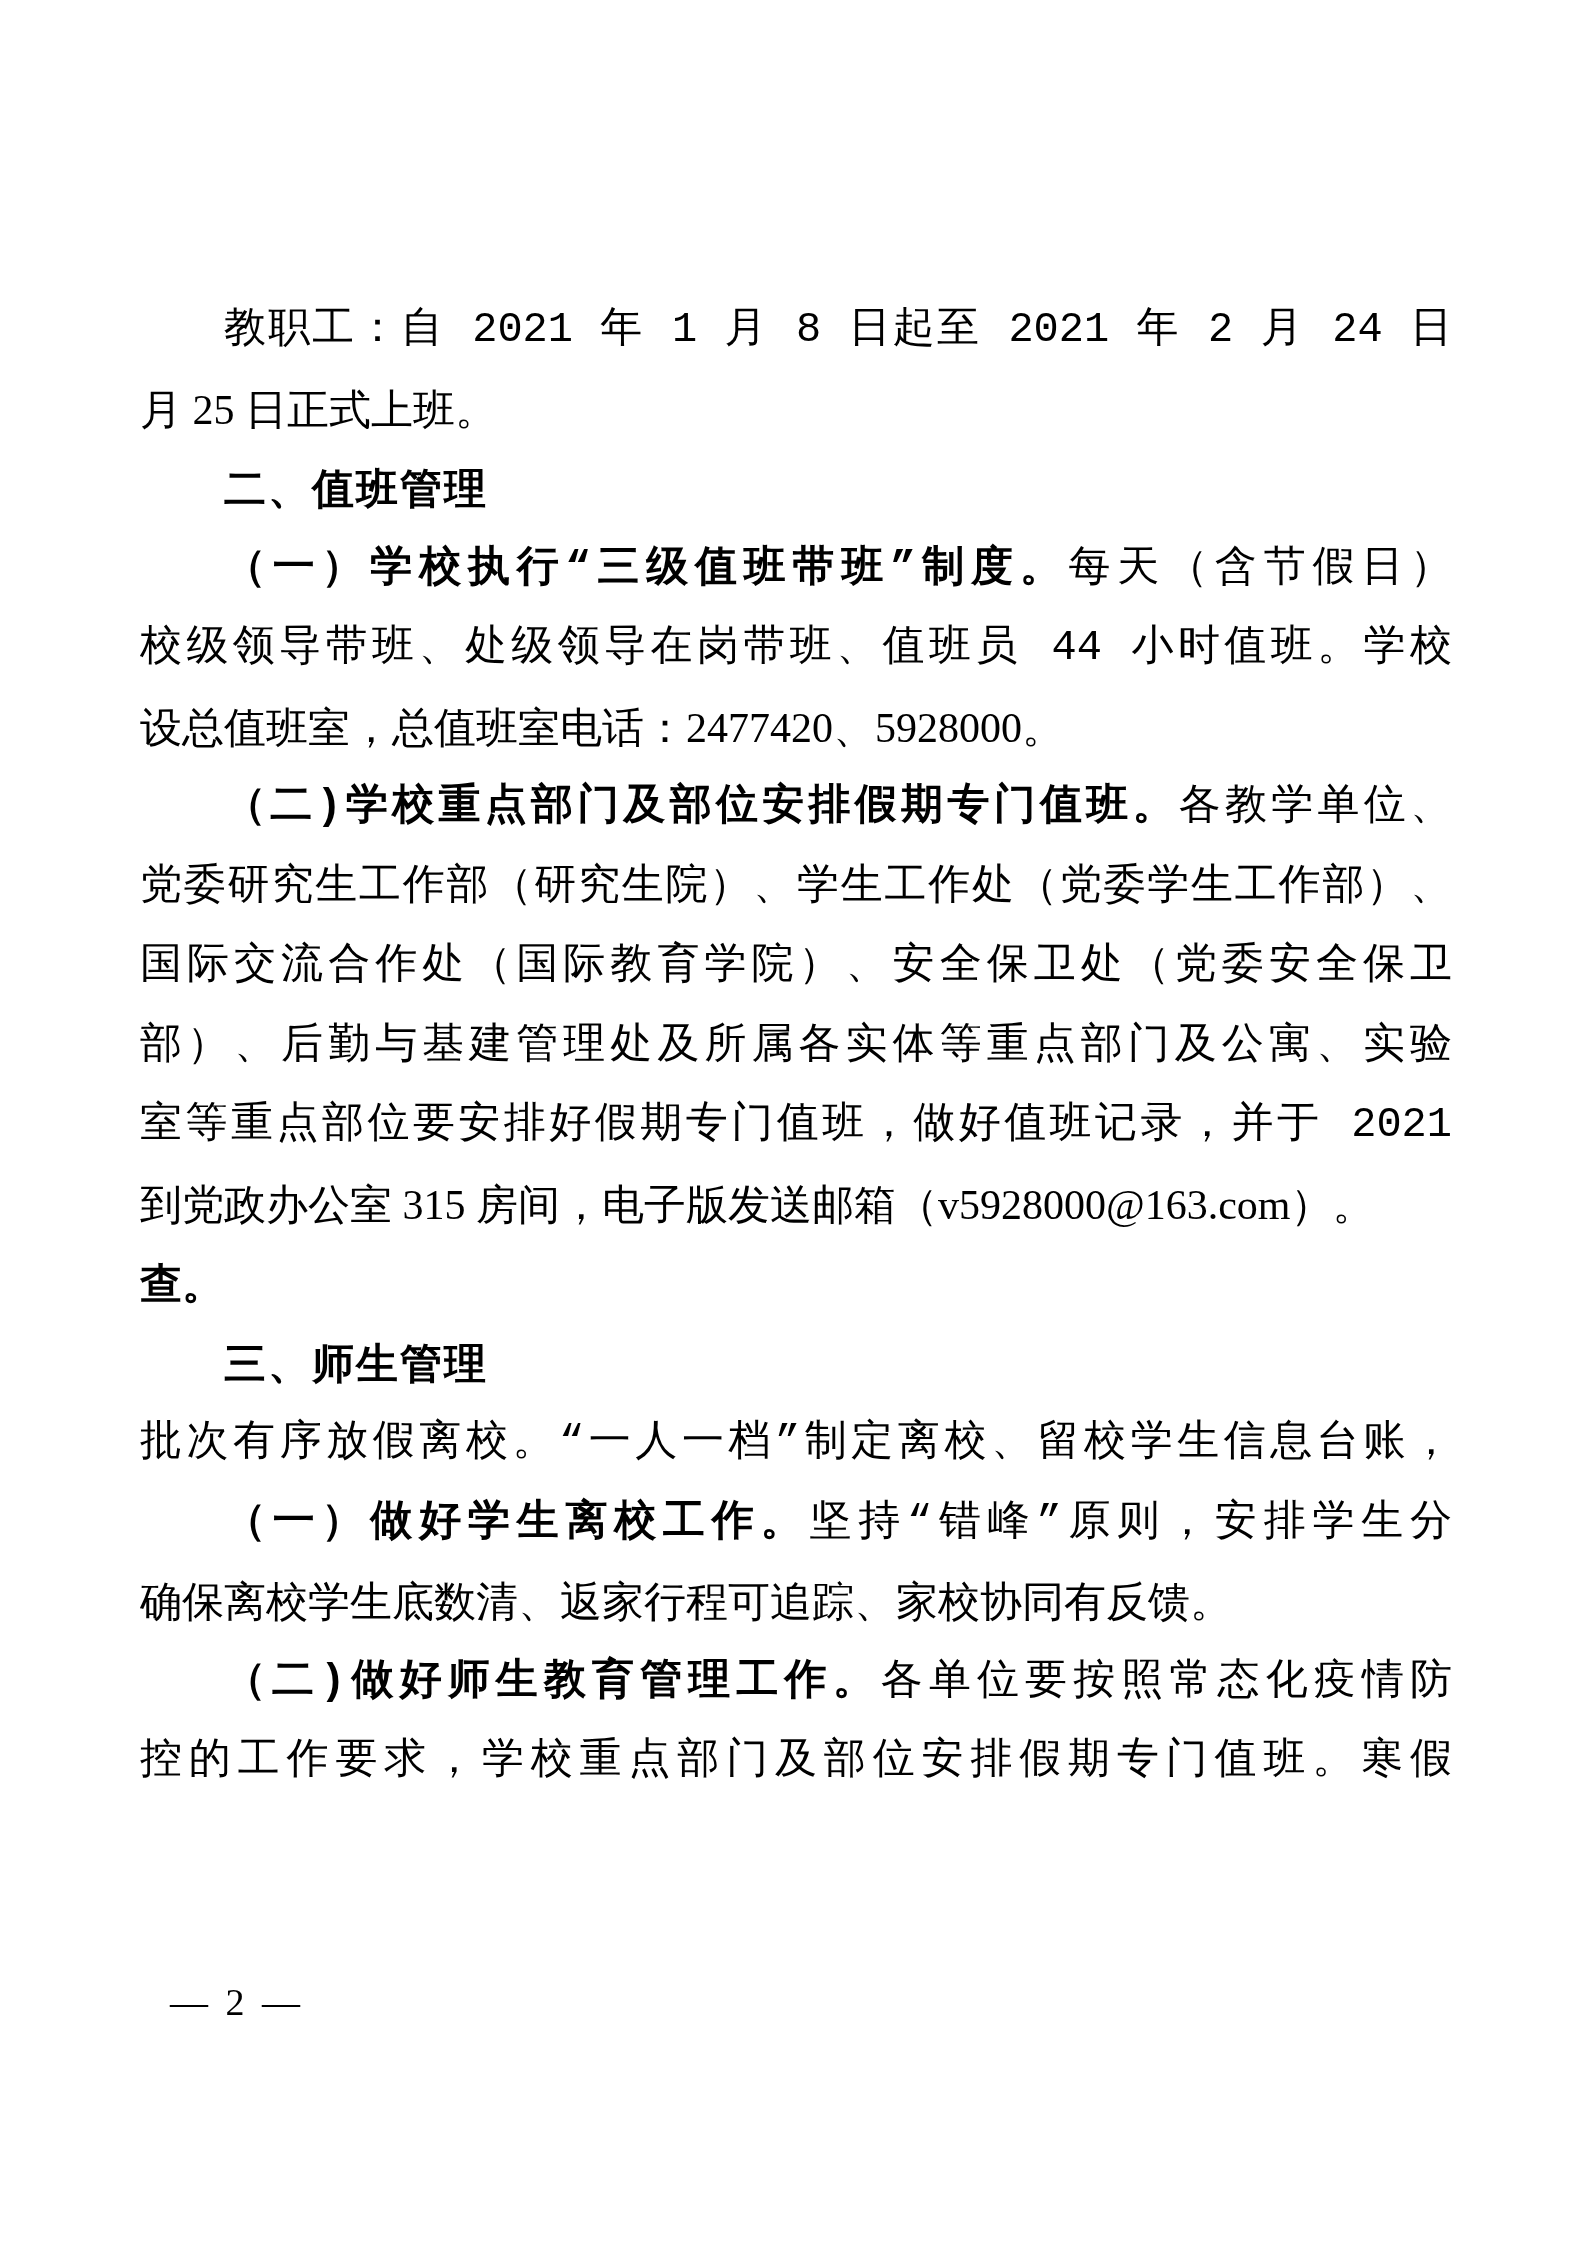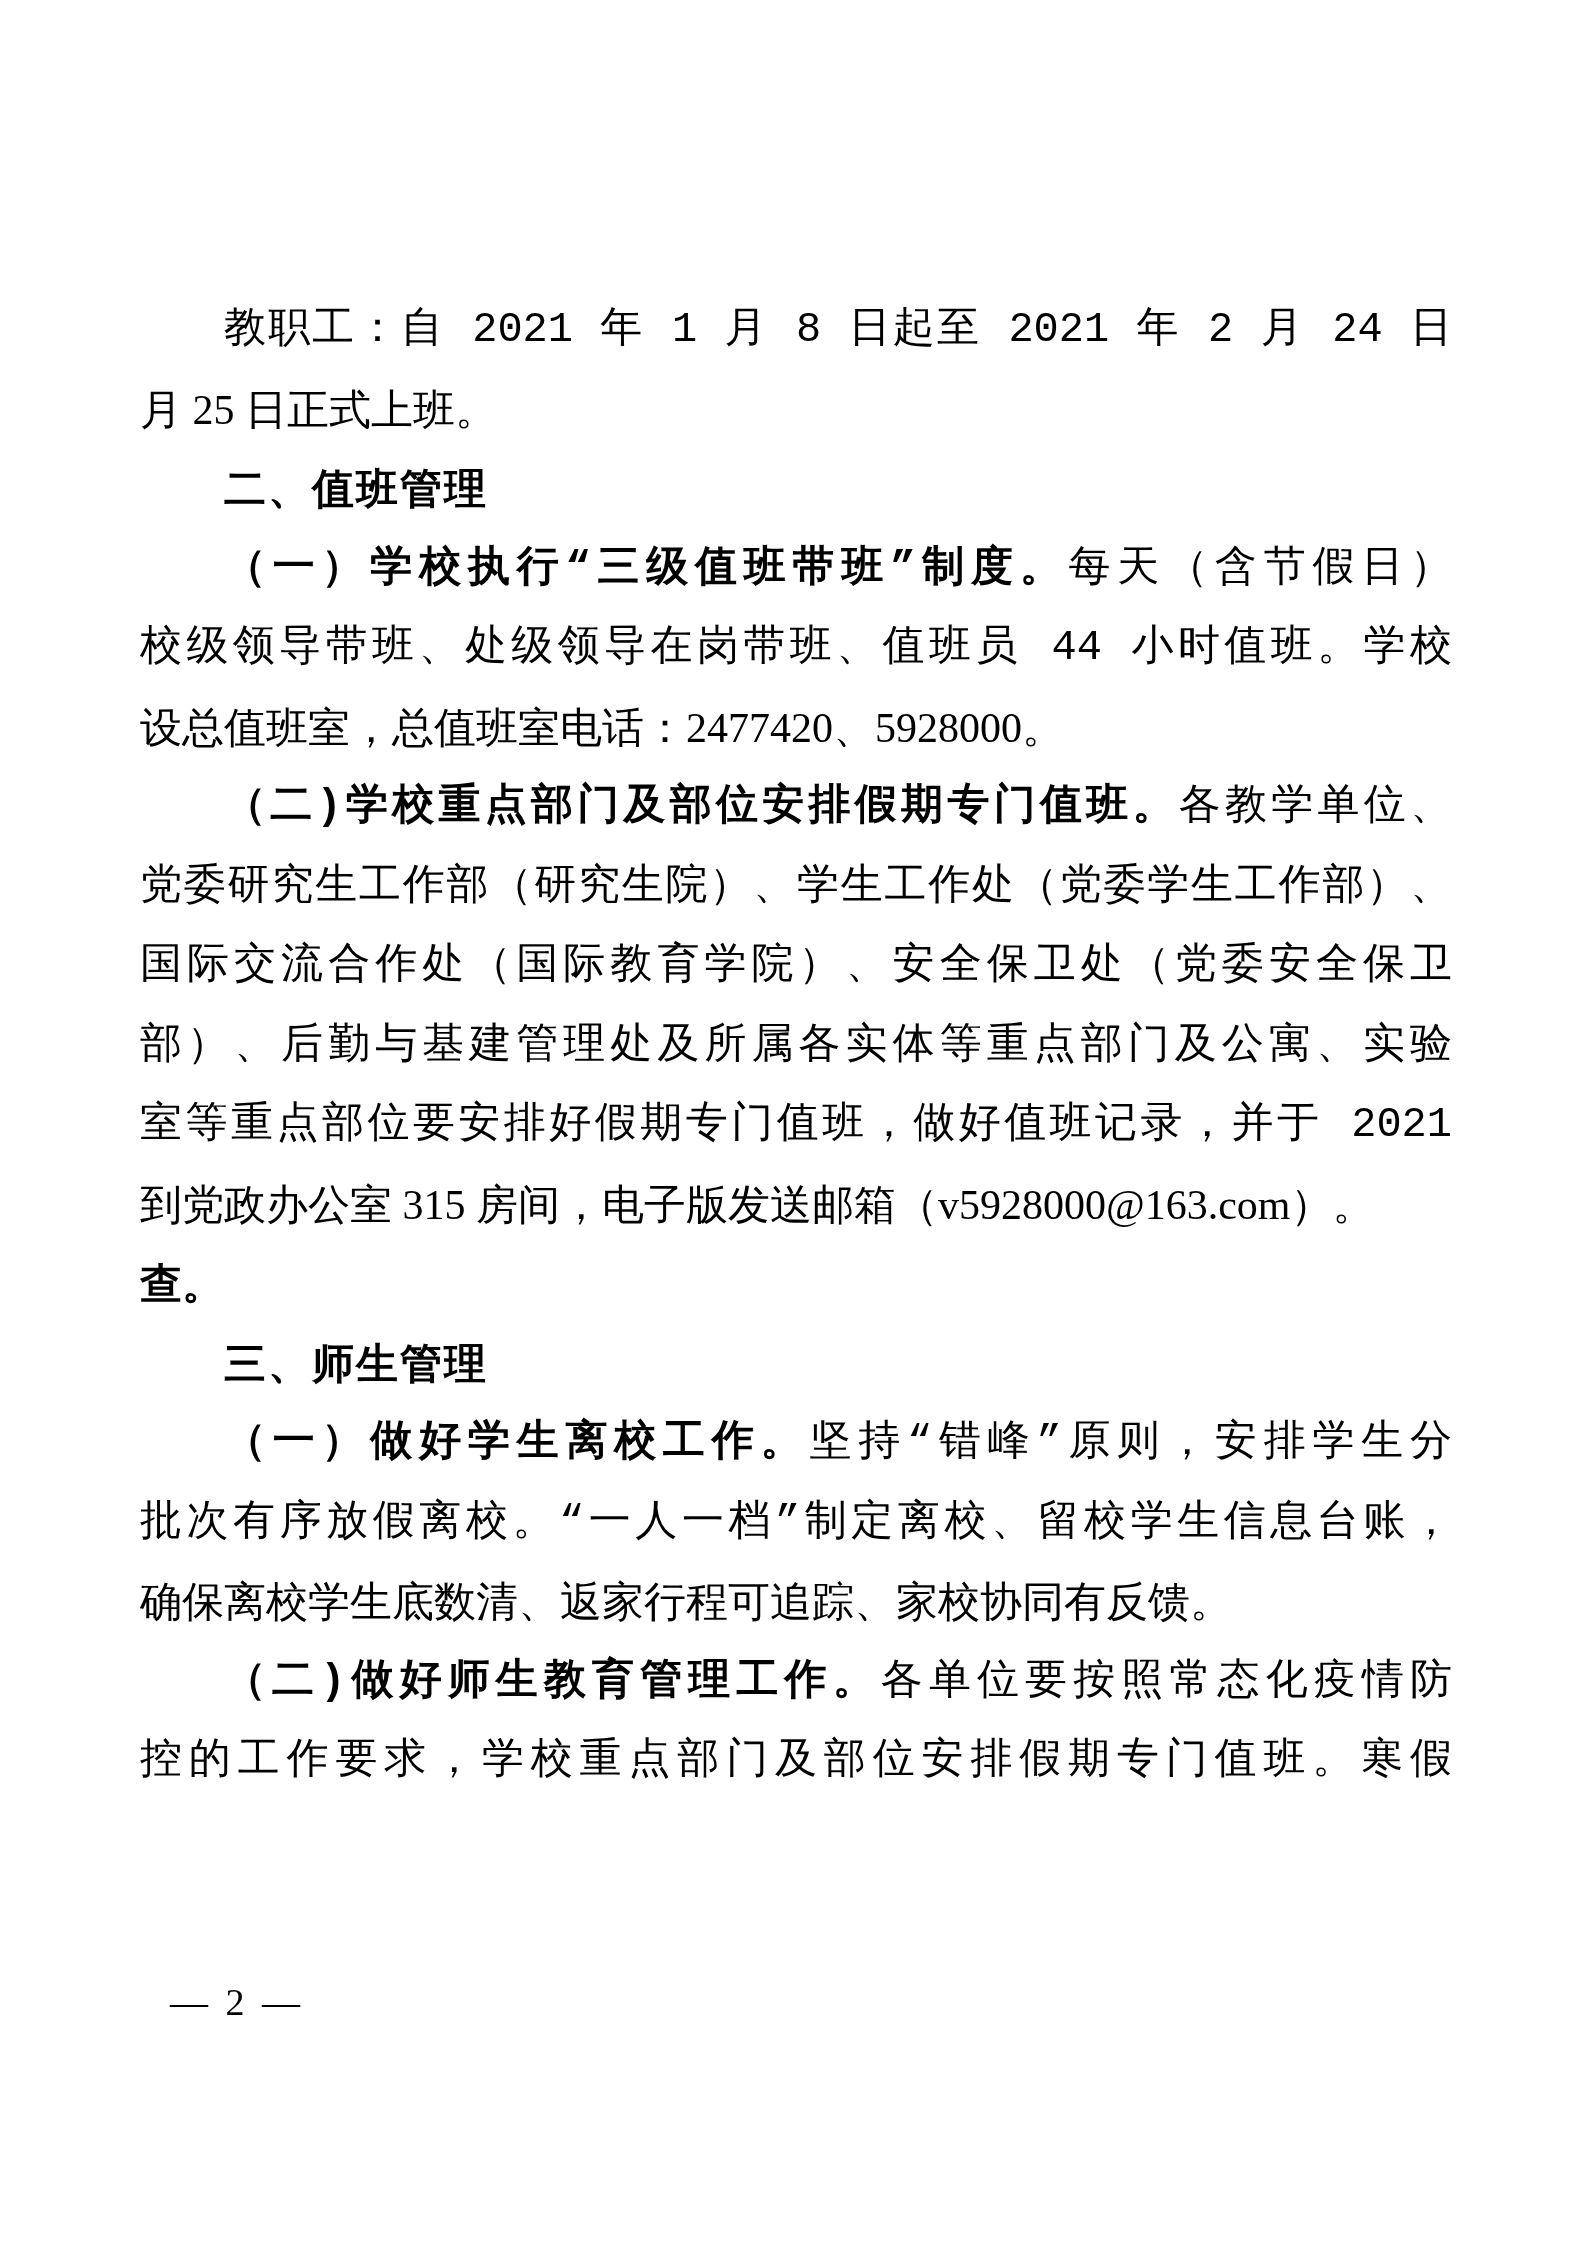--- a/index.html
+++ b/index.html
@@ -73,22 +73,22 @@
     <div class="line justify"><span>党委研究生工作部（研究生院）、学生工作处（党委学生工作部）、</span></div>
     <div class="line justify"><span>国际交流合作处（国际教育学院）、安全保卫处（党委安全保卫</span></div>
     <div class="line justify"><span>部）、后勤与基建管理处及所属各实体等重点部门及公寓、实验</span></div>
     <div class="line justify"><span>室等重点部位要安排好假期专门值班，做好值班记录，并于 2021</span></div>
     <div class="line"><span>到党政办公室 315 房间，电子版发送邮箱（v5928000@163.com）。</span></div>
 
     <div class="line"><span class="b">查。</span></div>
 
     <div class="line indent"><span class="heading">三、师生管理</span></div>
 
+    <div class="line justify"><span>批次有序放假离校。“一人一档”制定离校、留校学生信息台账，</span></div>
     <div class="line indent justify"><span class="b">（一）做好学生离校工作。</span><span>坚持“错峰”原则，安排学生分</span></div>
-    <div class="line justify"><span>批次有序放假离校。“一人一档”制定离校、留校学生信息台账，</span></div>
     <div class="line"><span>确保离校学生底数清、返家行程可追踪、家校协同有反馈。</span></div>
 
     <div class="line indent justify"><span class="b">（二)做好师生教育管理工作。</span><span>各单位要按照常态化疫情防</span></div>
     <div class="line justify"><span>控的工作要求，学校重点部门及部位安排假期专门值班。寒假</span></div>
 
   </div>
 
   <div class="footer">— 2 —</div>
 </div>
 

